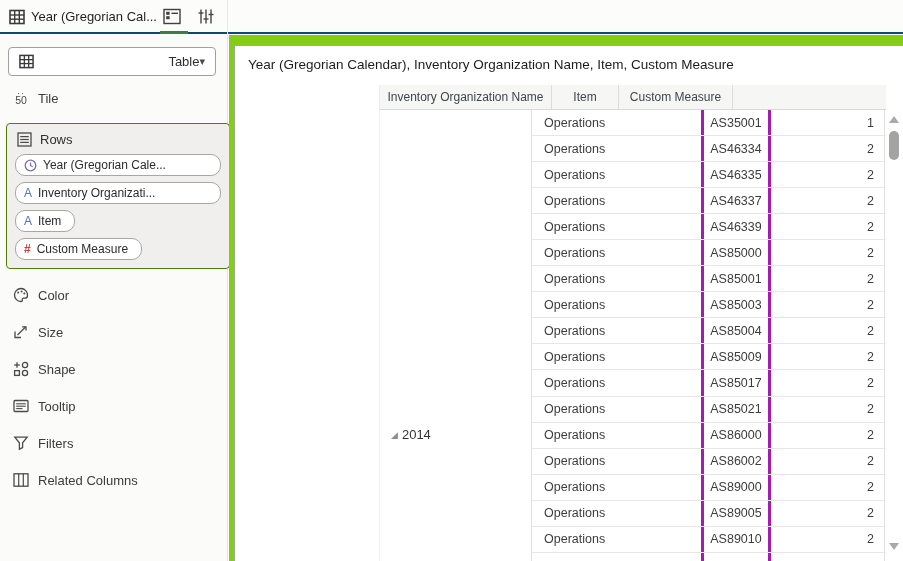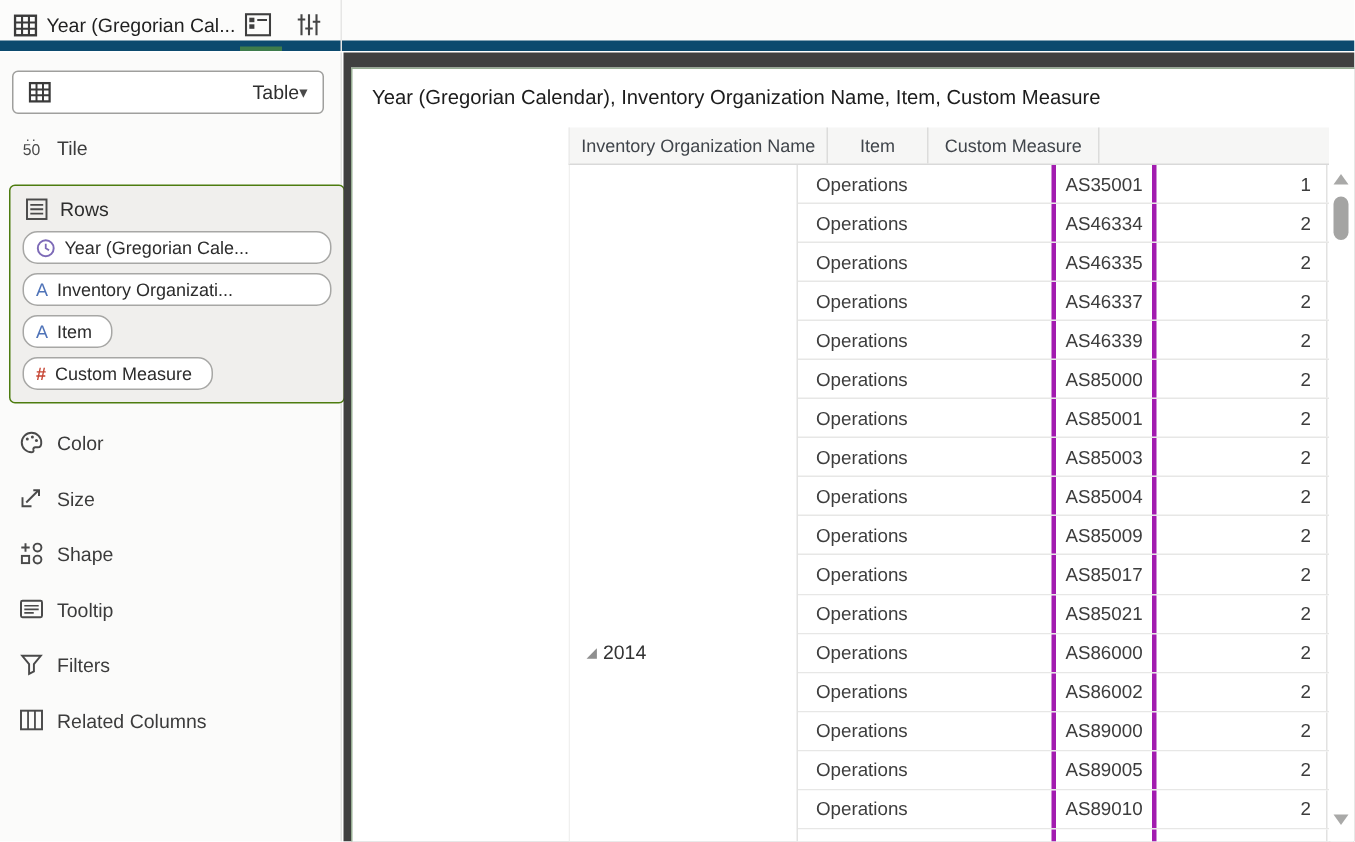--- a/index.html
+++ b/index.html
@@ -1,21 +1,21 @@
 <!DOCTYPE html>
 <html><head>
 <meta charset="utf-8">
 <style>
   * { margin:0; padding:0; box-sizing:border-box; }
   html,body { width:903px; height:561px; }
   body { font-family:"Liberation Sans", sans-serif; background:#fff; overflow:hidden; }
   .screen { position:relative; width:903px; height:561px; background:#fff; overflow:hidden; }
 
   
-  .topbar { position:absolute; left:0; top:0; width:903px; height:34px; background:#fcfcfb; border-bottom:7px solid #0c4a6e; }
+  .topbar { position:absolute; left:0; top:0; width:903px; height:34px; background:#fcfcfb; border-bottom:2px solid #0c4a6e; }
   .topbar-left { position:absolute; left:0; top:0; width:228px; height:34px; border-right:1px solid #e6e6e5; }
   .viz-type-ic { position:absolute; left:9px; top:9px; width:16px; height:16px; }
   .tab-title { position:absolute; left:31px; top:0; line-height:33px; font-size:13px; color:#1f1f1f; white-space:nowrap; max-width:130px; overflow:hidden; }
   .tb-ic { position:absolute; top:8px; width:18px; height:18px; cursor:pointer; }
   .tb-ic.grammar { left:163px; }
   .tb-ic.sliders { left:198px; }
   .tab-underline { position:absolute; left:160px; top:31px; width:28px; height:3px; background:#3e7c4b; }
 
   
   .filterbar { position:absolute; left:229px; top:0; right:0; height:34px; display:flex; align-items:center; padding-left:8px; cursor:pointer; background:#fdfdfc; }
@@ -42,21 +42,21 @@
   .pill .pl { font-size:12px; color:#2c2c2c; margin-left:6px; white-space:nowrap; overflow:hidden; text-overflow:ellipsis; }
   .pill .letter { font-size:12px; font-weight:400; line-height:13px; }
   .letter.attr { color:#4f73b8; }
   .letter.meas { color:#c74634; font-weight:600; }
 
   .targets { position:absolute; left:12px; top:252px; display:flex; flex-direction:column; gap:21px; }
   .target { display:flex; align-items:center; height:16px; cursor:pointer; }
   .target .tic { width:18px; height:16px; flex:none; display:flex; align-items:center; justify-content:center; }
 
   
-  .canvas { position:absolute; left:229px; top:35px; right:0; bottom:0; background:#404040; }
+  .canvas { position:absolute; left:229px; top:35px; right:0; bottom:0; background:#84cc16; }
   .viz { position:absolute; left:5px; top:10px; right:-2px; bottom:-2px; border:1px solid #97ae93; background:#fff; }
   .viz-title { position:absolute; left:13px; top:11px; font-size:13.5px; color:#1c1c1c; white-space:nowrap; }
 
   .tbl { position:absolute; left:144px; top:39px; width:507px; bottom:0; }
   .thead { display:flex; height:25px; background:#f6f6f5; border-bottom:1px solid #d9d9d9; border-left:1px solid #ececeb; }
   .th { display:flex; align-items:center; justify-content:center; font-size:12px; color:#40454b; border-right:1px solid #dcdcdb; white-space:nowrap; overflow:hidden; }
   .th.c0 { width:153px; } .th.c1 { width:172px; } .th.c2 { width:67px; } .th.c3 { width:114px; }
   .tbody { position:relative; height:451px; overflow:hidden; }
   .year-col { position:absolute; left:0; top:0; bottom:0; width:153px; background:#fff; border-right:1px solid #e2e2e1; border-left:1px solid #f0f0ef; }
   .year-group { position:absolute; left:11px; top:317px; display:flex; align-items:center; gap:4px; cursor:pointer; }

